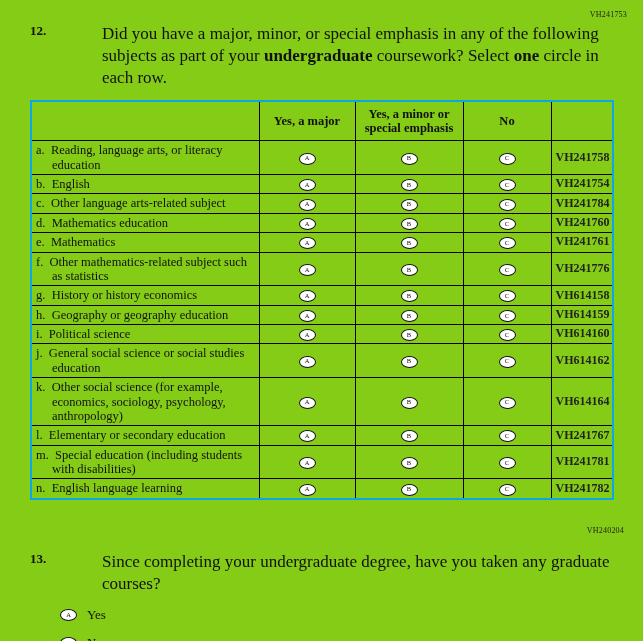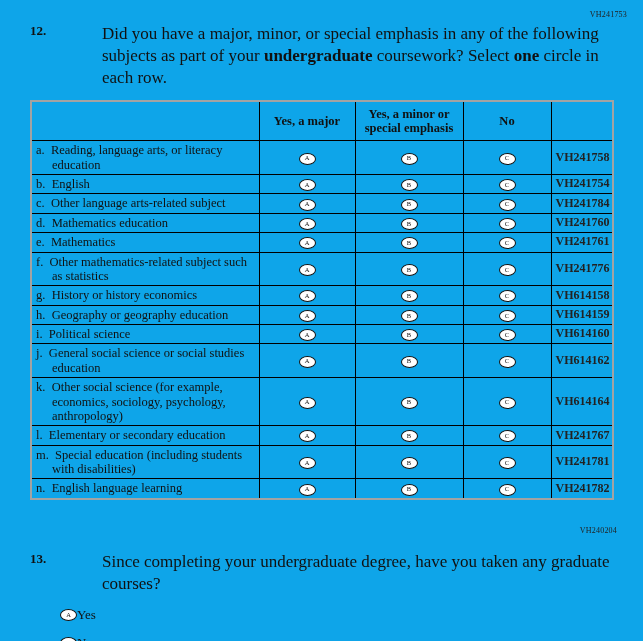--- a/index.html
+++ b/index.html
@@ -1,34 +1,34 @@
 <!DOCTYPE html>
 <html><head>
 <meta charset="utf-8">
 <style>
   html,body{margin:0;padding:0;background:#fff;}
   .page{
     width:643px;height:641px;box-sizing:border-box;
-    background:#0ea5e9;color:#111;
+    background:#84cc16;color:#111;
     font-family:"Liberation Serif","DejaVu Serif",serif;
     padding:10px 14px 0 30px;position:relative;overflow:hidden;
   }
   .code{
     font-size:8px;letter-spacing:.2px;color:#222;
     text-align:right;font-family:"Liberation Serif",serif;
   }
   .top-code{margin:0 2px 4px 0;}
-  .mid-code{margin:26px 12px 6px 0;}
+  .mid-code{margin:26px 5px 6px 0;}
   .question{display:flex;align-items:flex-start;margin:2px 0 10px 0;gap:48px;}
   .qnum{font-weight:bold;font-size:13px;width:24px;flex:0 0 24px;}
   .qtext{font-size:17px;line-height:1.3;max-width:545px;}
   .qtext b{font-weight:bold;}
   table{
     border-collapse:collapse;margin-top:11px;
-    border:2px solid #a3a3a3;table-layout:fixed;
+    border:2px solid #0ea5e9;table-layout:fixed;
   }
   th,td{border:1px solid #000;font-size:12.5px;line-height:1.15;}
   th{font-weight:bold;text-align:center;padding:4px 4px;height:30px;}
   col.c-label{width:228px;}
   col.c-major{width:96px;}
   col.c-minor{width:108px;}
   col.c-no{width:88px;}
   col.c-code{width:50px;}
   td.label-cell{
     padding:2px 4px 2px 20px;text-indent:-16px;
@@ -41,21 +41,21 @@
     display:inline-flex;align-items:center;justify-content:center;
     width:15px;height:10px;border:1px solid #111;border-radius:50%;
     vertical-align:middle;cursor:pointer;background:#fff;
   }
   .bubble-letter{
     font-size:6.5px;line-height:1;color:#111;
     font-family:"Liberation Serif",serif;transform:translateY(.2px);
   }
   .q13-block{margin-top:16px;}
   .option-row{
-    display:flex;align-items:center;
+    display:flex;align-items:center;gap:10px;
     margin:12px 0 0 30px;font-size:13px;
   }
 </style>
 </head>
 <body>
 
 <div class="page">
 
   <div class="code top-code">VH241753</div>
 

